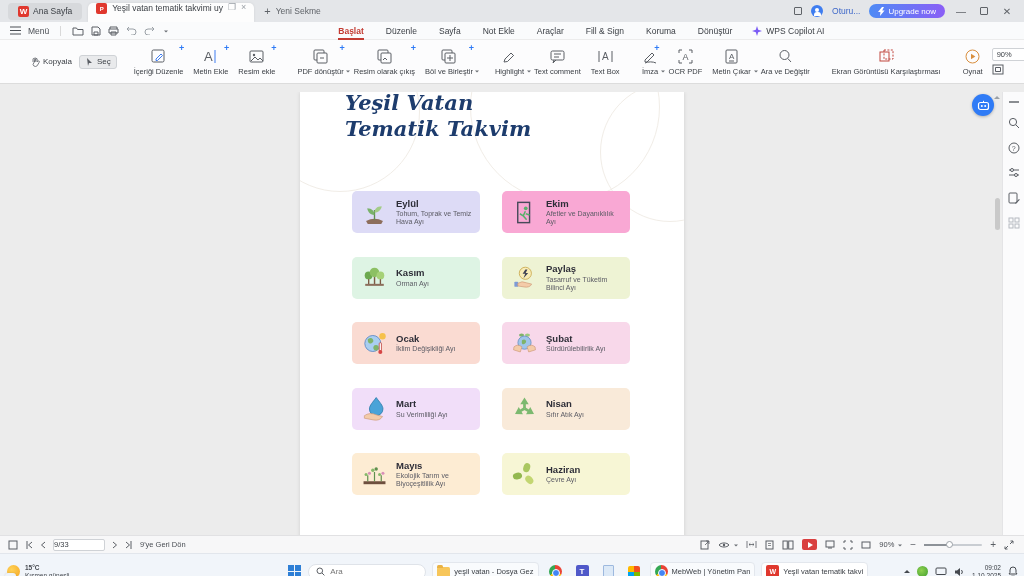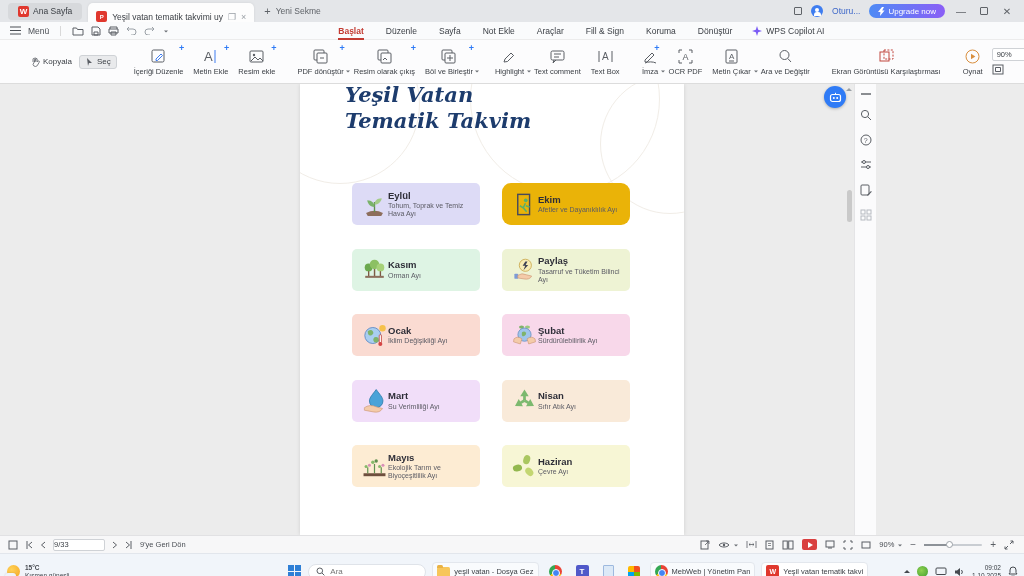--- a/index.html
+++ b/index.html
@@ -7,21 +7,21 @@
     font-family:"Liberation Sans", sans-serif; color:#3c4046; }
   .app { position:relative; width:1024px; height:576px; background:#ececec; }
 
   
   .titlebar { position:absolute; left:0; top:0; width:1024px; height:22px;
     background:#e4e6e9; display:flex; align-items:center; font-size:8.5px; }
   .home-tab { display:flex; align-items:center; gap:4px; background:#d7d9dc;
     border-radius:4px; height:17px; padding:0 10px; margin-left:8px; color:#3c4046; }
   .wps-logo { width:11px; height:11px; background:#e0382e; border-radius:2px; color:#fff;
     font-size:8px; font-weight:bold; display:flex; align-items:center; justify-content:center; }
-  .doc-tab { display:flex; align-items:flex-end; gap:5px; background:#fdfdfd;
+  .doc-tab { display:flex; align-items:flex-start; gap:5px; background:#fdfdfd;
     border-radius:5px 5px 0 0; height:19px; margin-top:3px; padding:0 8px; margin-left:6px;
     box-shadow:0 0 3px rgba(0,0,0,.08); max-width:185px; }
   .pdf-badge { width:11px; height:11px; background:#e0382e; border-radius:2px; color:#fff;
     font-size:6px; font-weight:bold; display:flex; align-items:center; justify-content:center; }
   .doc-tab-label { white-space:nowrap; overflow:hidden; max-width:125px; color:#3c4046; }
   .tab-mini { color:#9aa0a6; font-size:9px; line-height:9px; }
   .newtab { display:flex; align-items:center; gap:5px; margin-left:10px; color:#5f6368; }
   .plus-glyph { font-size:11px; color:#5f6368; }
   .tb-right { margin-left:auto; display:flex; align-items:center; gap:9px; padding-right:10px; }
   .avatar { width:12px; height:12px; border-radius:50%; background:#3e7df0; display:inline-block; position:relative; }
@@ -62,29 +62,29 @@
   .plus::after { content:"+"; position:absolute; top:1px; right:4px; color:#2f7bf6; font-size:9px; font-weight:bold; }
   .chev { display:inline-block; width:0; height:0; border:2.6px solid transparent; border-top-color:#6a6e74; margin-left:2px; transform:translateY(1.5px); }
   .reddot { position:absolute; top:2px; right:6px; width:4px; height:4px; border-radius:50%; background:#e0382e; }
   .zoom-cluster { display:flex; flex-direction:column; gap:3px; margin:0 4px; }
   .zoom-row1 { display:flex; align-items:center; gap:4px; }
   .zoom-select { width:52px; height:13px; border:1px solid #cfd2d6; border-radius:2px; background:#fff;
     font-size:7.5px; display:flex; align-items:center; justify-content:space-between; padding:0 4px; color:#3c4046; }
   .zoom-row2 { display:flex; align-items:center; gap:6px; }
 
   
-  .docarea { position:absolute; left:0; top:84px; width:876px; height:451px; background:#ececec; overflow:hidden; }
+  .docarea { position:absolute; left:0; top:92px; width:1024px; height:451px; background:#ececec; overflow:hidden; }
   .page { position:absolute; left:300px; top:0; width:384px; height:451px; background:#fff;
     box-shadow:0 0 4px rgba(0,0,0,.12); overflow:hidden; }
   .deco-circle { position:absolute; border:1px solid #f1ede7; border-radius:50%; }
   .doc-title { position:absolute; left:45px; top:-2px; font-family:"DejaVu Serif", serif;
     font-style:italic; font-weight:bold; font-size:21px; line-height:26px; color:#1d3c6d; }
   .month-grid { position:absolute; left:52px; top:99px; display:grid;
     grid-template-columns:128px 128px; column-gap:22px; row-gap:23.5px; grid-auto-rows:42px; }
-  .card { border-radius:5px; display:flex; align-items:center; padding:0 6px 0 9px; gap:0; }
+  .card { border-radius:5px; display:flex; align-items:center; padding:0 6px 0 9px; gap:8px; }
   .c-icon { width:27px; height:27px; flex:0 0 27px; }
   .c-icon svg { display:block; }
   .c-text { display:flex; flex-direction:column; }
   .c-name { font-size:9.5px; font-weight:bold; color:#2e2e38; margin-bottom:1.5px; }
   .c-desc { font-size:7px; line-height:8px; color:#5b5b64; }
 
   .ai-fab { position:absolute; right:30px; top:2px; width:22px; height:22px; border-radius:50%;
     background:#2f7bf6; display:flex; align-items:center; justify-content:center; box-shadow:0 1px 3px rgba(0,0,0,.25); }
   .doc-scrollbar { position:absolute; right:24px; top:0; width:5px; height:451px; }
   .doc-thumb { position:absolute; left:0; top:106px; width:5px; height:32px; background:#c9c9c9; border-radius:3px; }
@@ -412,21 +412,21 @@
                 <path d="M16 19C10 19 7.5 13.5 7.5 11c5.5 0 8.5 3.5 8.5 8z" fill="#7ab26a"></path>
                 <path d="M16 16c5.5 0 8.5-5 8.5-7.5C18.5 8.5 16 12 16 16z" fill="#a3cc87"></path>
               </svg>
             </span>
     <span class="c-text">
       <span class="c-name">Eylül</span>
       <span class="c-desc">Tohum, Toprak ve Temiz Hava Ayı</span>
     </span>
   </div>
 
-  <div class="card" style="background: #eab308; border-radius: 9px;">
+  <div class="card" style="background: #f9a8d4;">
     <span class="c-icon">
               <svg width="27" height="27" viewBox="0 0 32 32">
                 <rect x="8" y="4" width="14" height="24" fill="none" stroke="#474a5a" stroke-width="1.7"></rect>
                 <circle cx="17.5" cy="11" r="2.2" fill="#59b06b"></circle>
                 <path d="M17 14.5l-2.5 5.5 4 4.5M14.5 20l-4-2.5M17.5 17.5l4.5 1.5" stroke="#59b06b" stroke-width="1.8" fill="none"></path>
               </svg>
             </span>
     <span class="c-text">
       <span class="c-name">Ekim</span>
       <span class="c-desc">Afetler ve Dayanıklılık Ayı</span>

